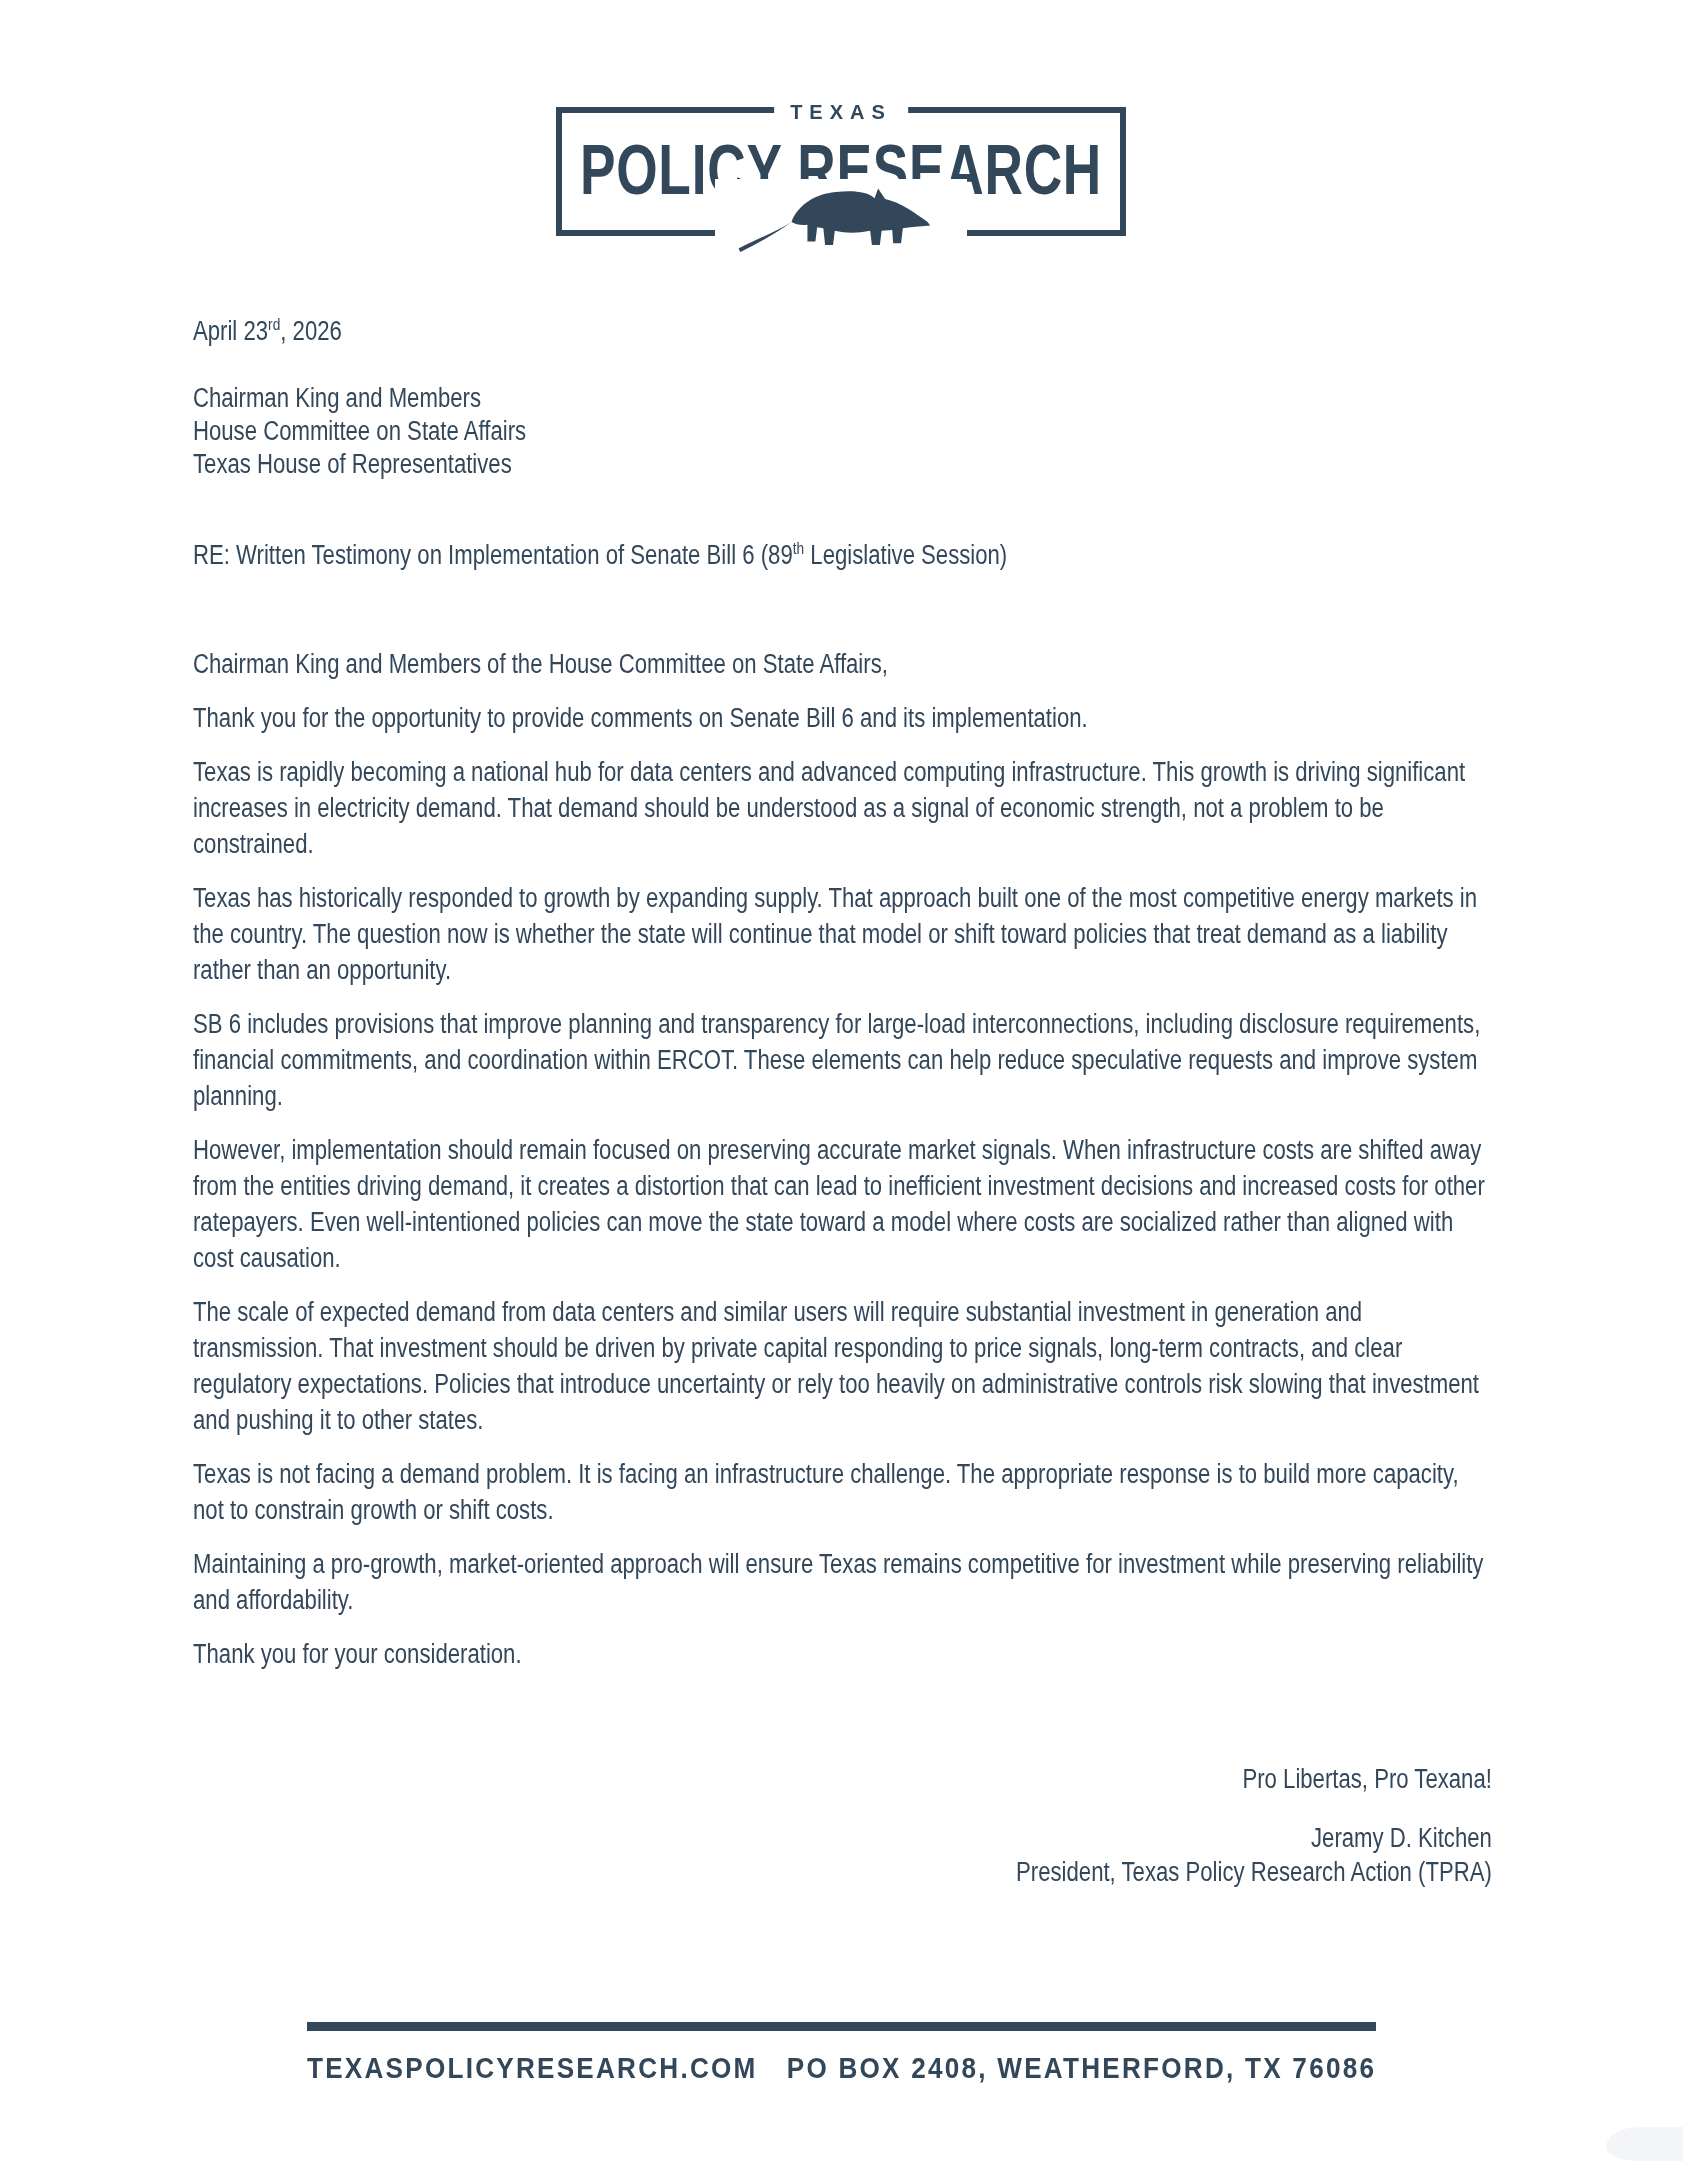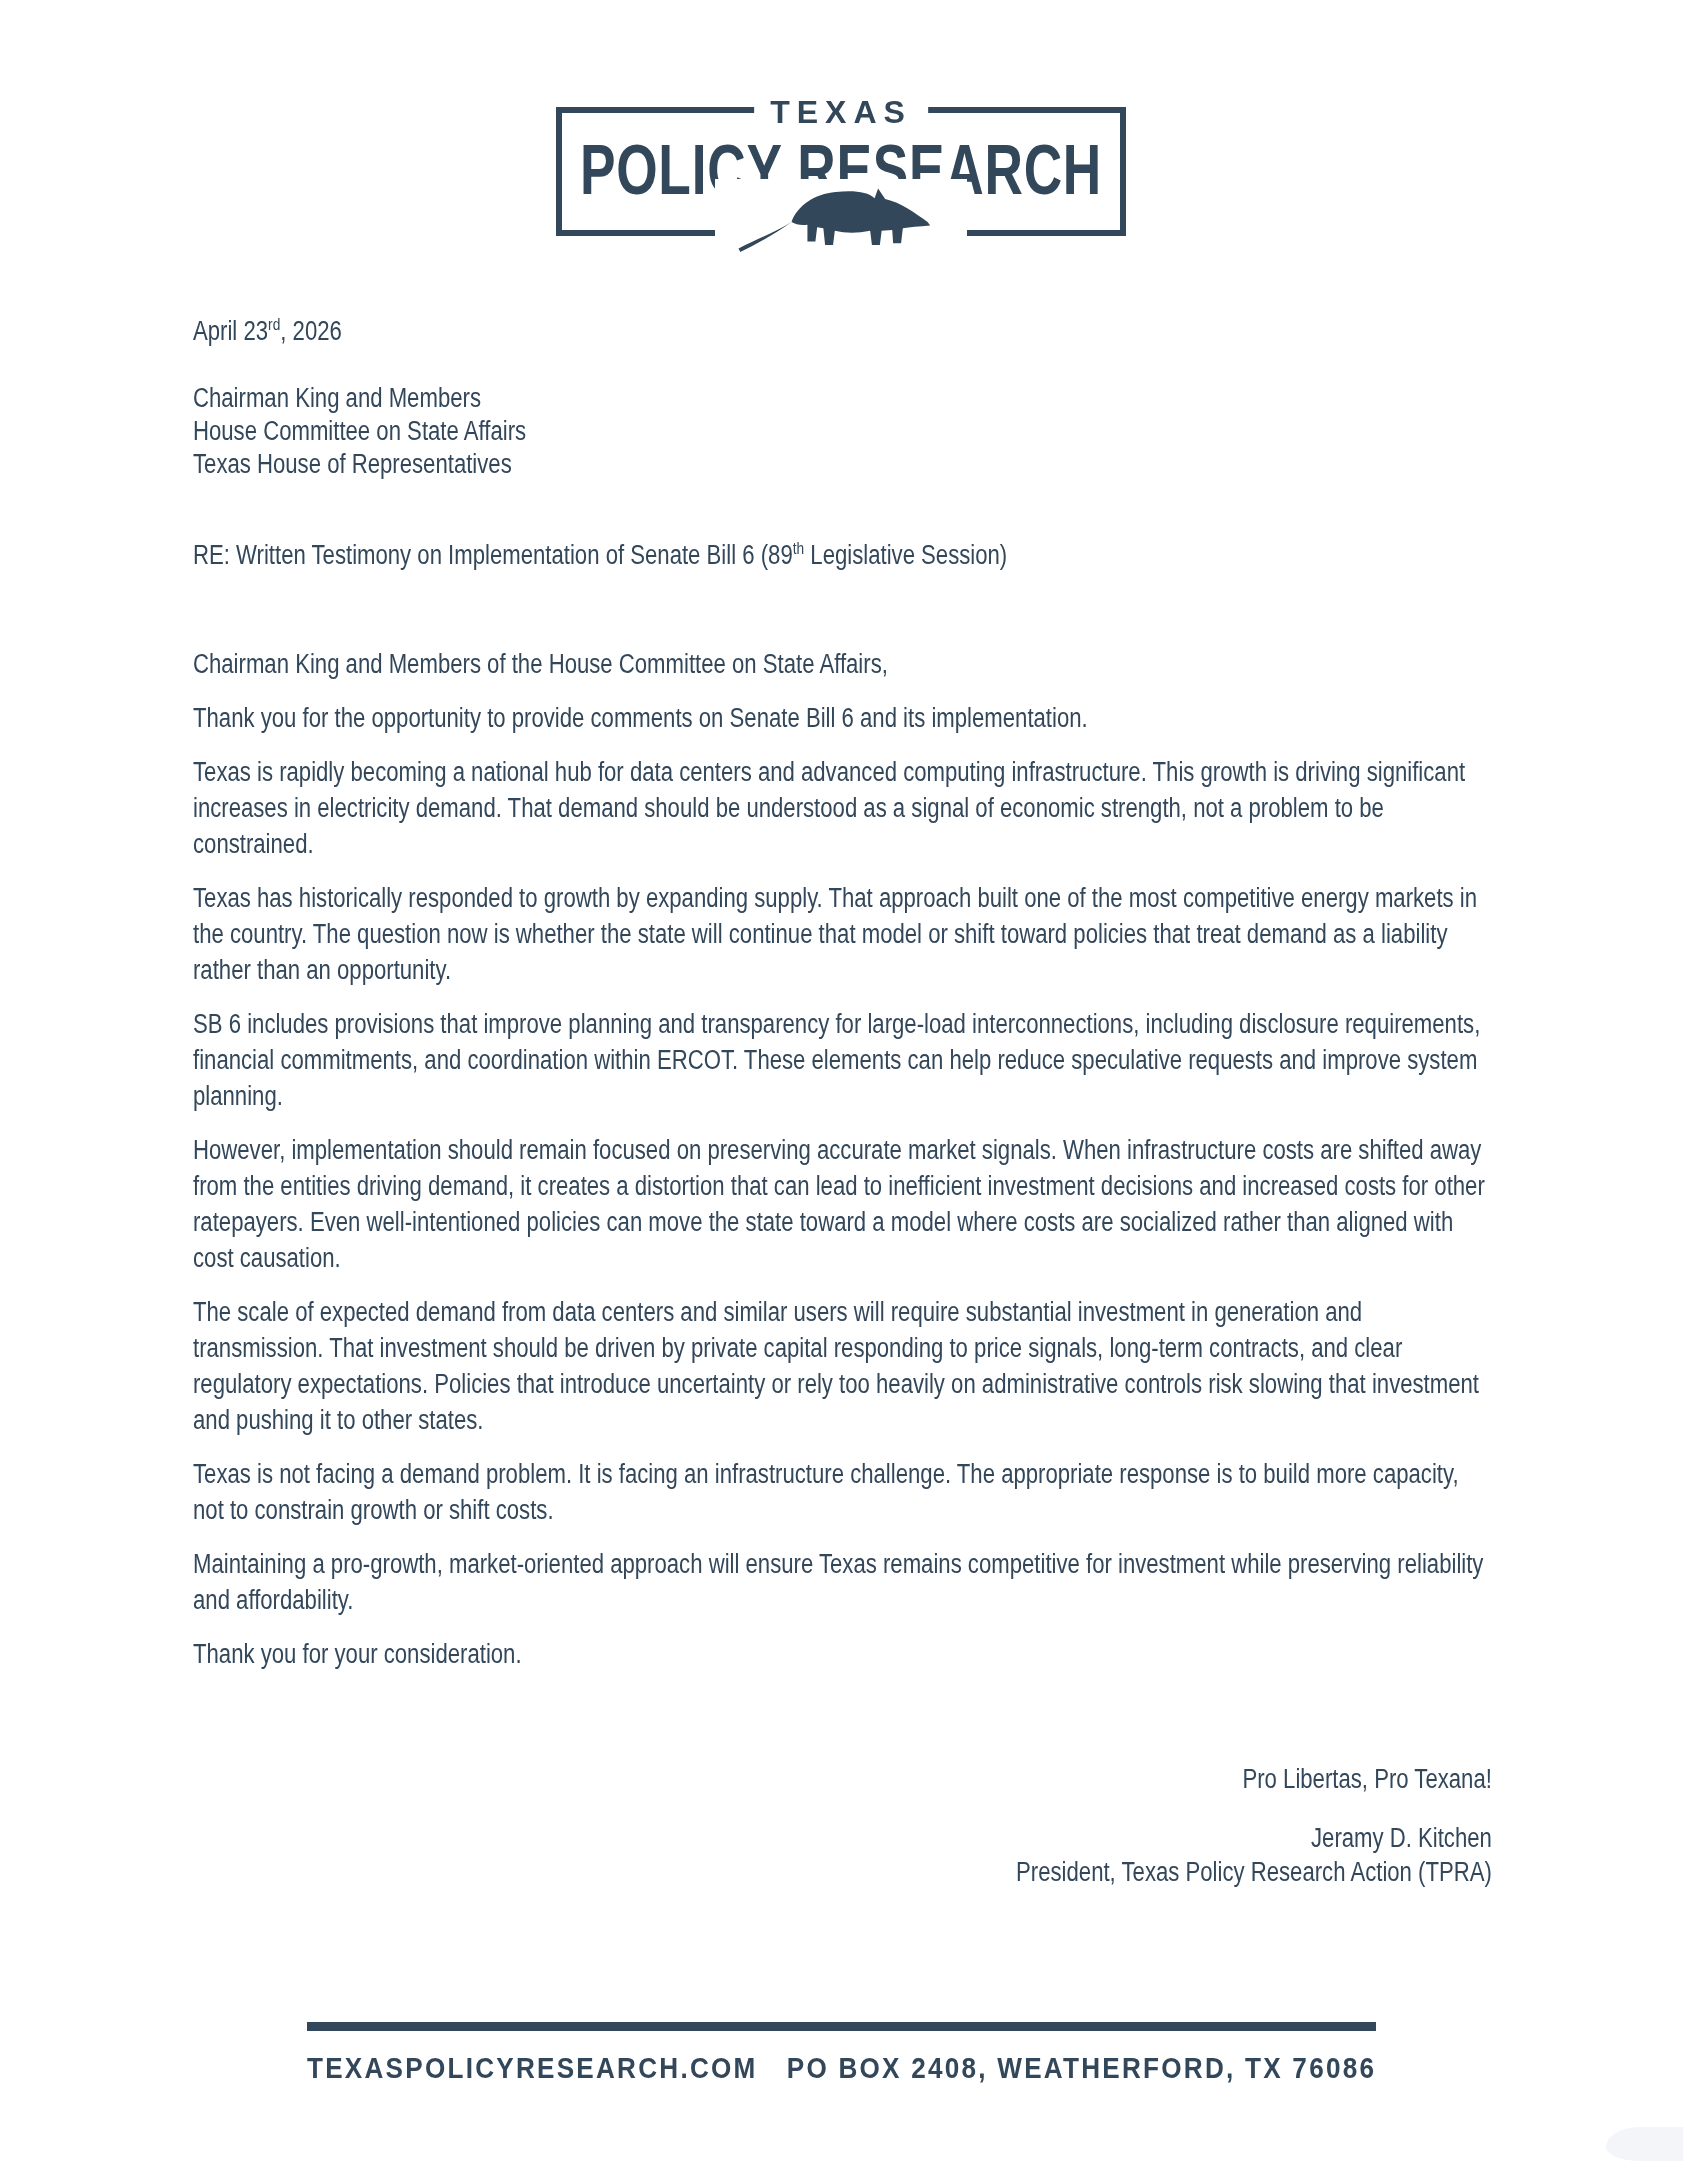--- a/index.html
+++ b/index.html
@@ -18,21 +18,21 @@
 
   
   .logo-wrap{position:absolute;top:107px;left:556px;width:570px;height:129px;}
   .logo-box{
     position:relative;width:100%;height:100%;
     border:6px solid var(--ink);
   }
   .logo-texas{
     position:absolute;top:-17px;left:50%;transform:translateX(-50%);
     background:var(--paper);padding:0 16px;
-    font-size:32px;font-weight:700;letter-spacing:7px;white-space:nowrap;
+    font-size:20px;font-weight:700;letter-spacing:7px;white-space:nowrap;
     line-height:32px;
   }
   .logo-main{
     position:absolute;top:50%;left:50%;
     transform:translate(-50%,-54%) scaleX(0.75);
     font-size:71px;font-weight:700;letter-spacing:1px;white-space:nowrap;
     line-height:71px;
   }
   .logo-mascot{
     position:absolute;bottom:-28px;left:50%;transform:translateX(-50%);

